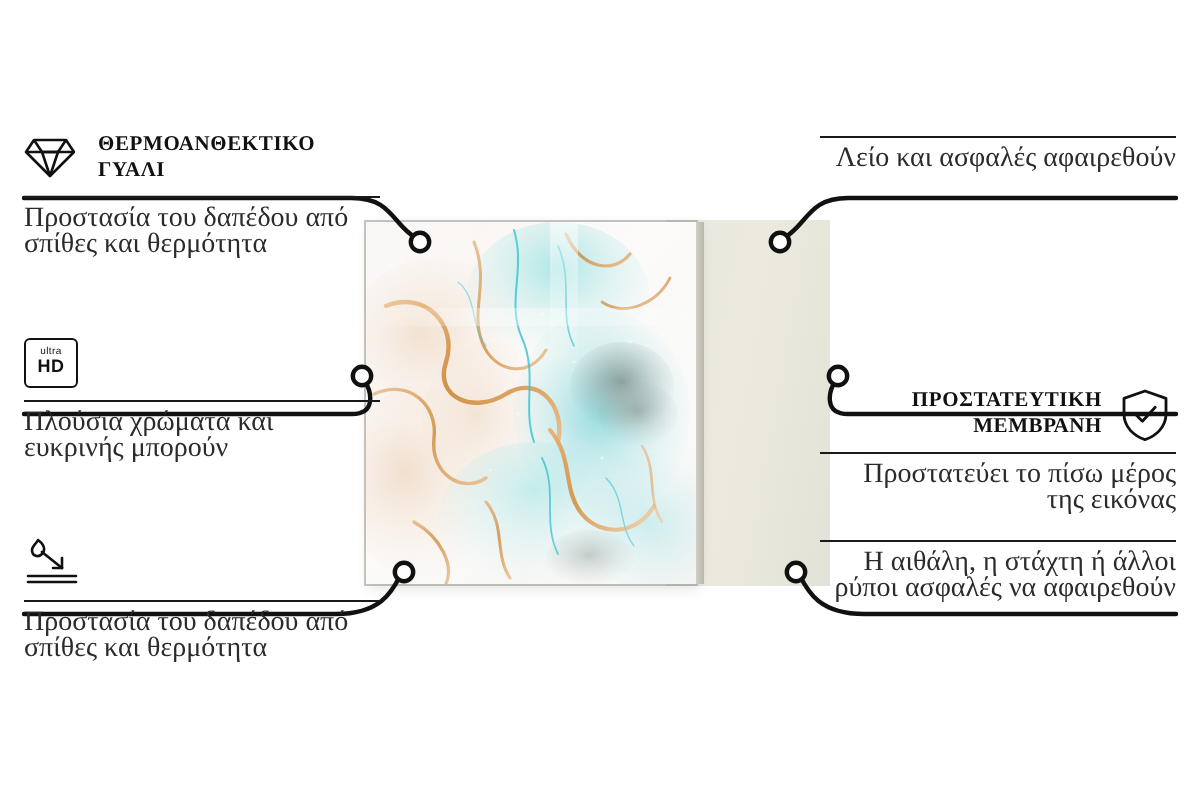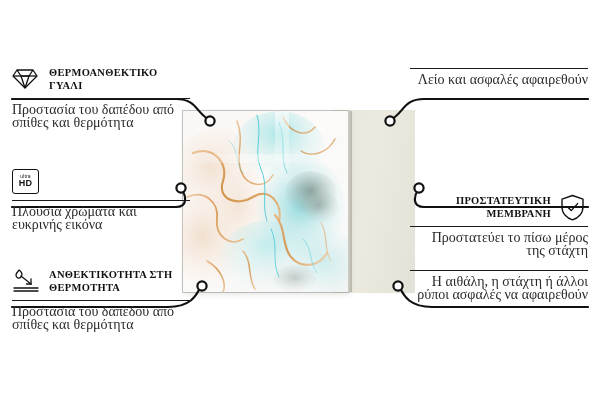--- a/index.html
+++ b/index.html
@@ -229,38 +229,37 @@
   <div class="feature left" id="f-left-2">
     <div class="feat-head">
       <span class="feat-icon">
         <span class="hd-badge">
           <span class="u">ultra</span>
           <span class="h">HD</span>
         </span>
       </span>
     </div>
     <div class="rule"></div>
-    <div class="feat-desc">Πλούσια χρώματα και ευκρινής εικόνα</div>
+    <div class="feat-desc">Πλούσια χρώματα και ευκρινής μπορούν</div>
   </div>
 
   <div class="feature left" id="f-left-3">
     <div class="feat-head">
       <span class="feat-icon">
         <svg width="28" height="26" viewBox="0 0 28 26" aria-hidden="true">
           <g fill="none" stroke="#111" stroke-width="1.3" stroke-linejoin="round" stroke-linecap="round">
             <path d="M7 2 C 10 4, 11 7, 9 9 C 7 11, 4 10, 4 7 C 4 5, 6 4, 7 2 Z"></path>
             <path d="M9 8 L19 16"></path>
             <path d="M19 16 L19 11"></path>
               <path d="M19 16 L14.5 16"></path>
             <path d="M2 20 H26"></path>
               <path d="M2 23 H26"></path>
           </g>
         </svg>
       </span>
-      <span class="feat-title">ΑΝΘΕΚΤΙΚΟΤΗΤΑ ΣΤΗ ΘΕΡΜΟΤΗΤΑ</span>
     </div>
     <div class="rule"></div>
     <div class="feat-desc">Προστασία του δαπέδου από σπίθες και θερμότητα</div>
   </div>
 
   <div class="feature right" id="f-right-1">
     <div class="rule"></div>
     <div class="feat-desc">Λείο και ασφαλές αφαιρεθούν</div>
   </div>
 
@@ -270,21 +269,21 @@
         <svg width="25" height="27" viewBox="0 0 25 27" aria-hidden="true">
           <g fill="none" stroke="#111" stroke-width="1.4" stroke-linejoin="round" stroke-linecap="round">
             <path d="M12.5 1.5 L23 5.2 V13 C23 19.5, 18 24, 12.5 25.8 C7 24, 2 19.5, 2 13 V5.2 Z"></path>
             <path d="M7.6 13 L11.2 16.6 L17.6 9.6"></path>
           </g>
         </svg>
       </span>
       <span class="feat-title">ΠΡΟΣΤΑΤΕΥΤΙΚΗ ΜΕΜΒΡΑΝΗ</span>
     </div>
     <div class="rule"></div>
-    <div class="feat-desc">Προστατεύει το πίσω μέρος της στάχτη</div>
+    <div class="feat-desc">Προστατεύει το πίσω μέρος της εικόνας</div>
   </div>
 
   <div class="feature right" id="f-right-3">
     <div class="rule"></div>
     <div class="feat-desc">Η αιθάλη, η στάχτη ή άλλοι ρύποι ασφαλές να αφαιρεθούν</div>
   </div>
 
 </div>
 
 </body></html>

